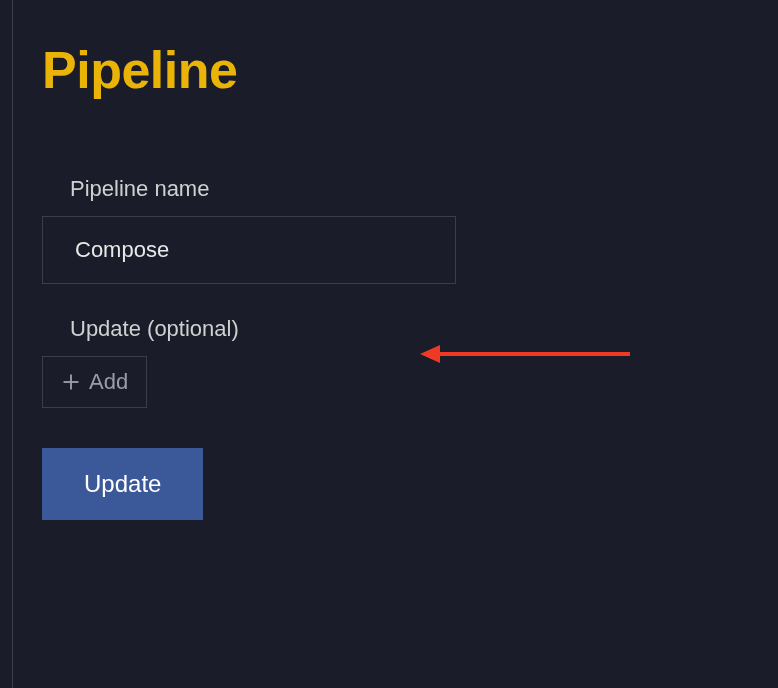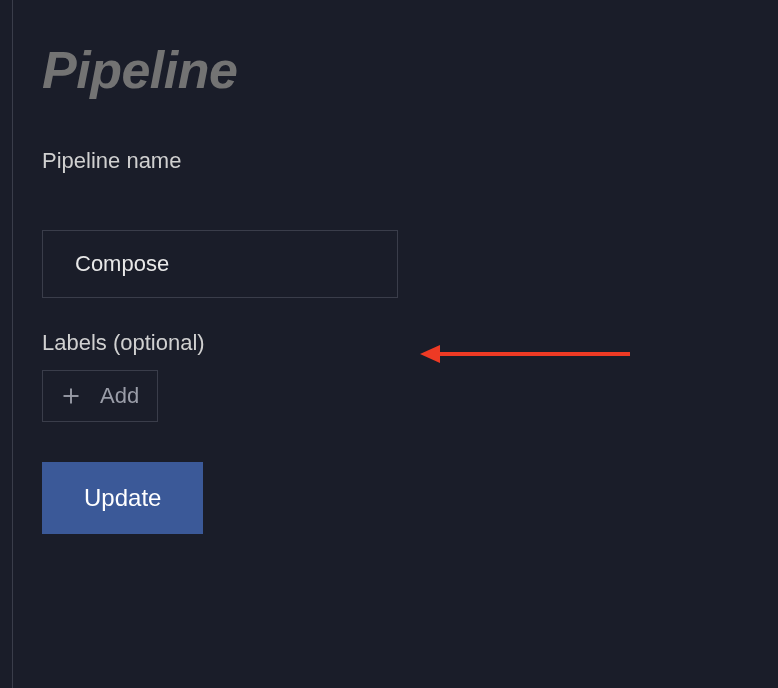--- a/index.html
+++ b/index.html
@@ -22,51 +22,50 @@
       bottom: 0;
       width: 1px;
       background: #3a3d4a;
     }
     .content {
       padding: 40px 0 0 42px;
     }
     .page-title {
       font-size: 52px;
       font-weight: 800;
-      color: #737373;
-      margin-bottom: 48px;
+      color: #eab308;
+      margin-bottom: 76px;
       letter-spacing: -0.5px;
-      font-style: italic;
     }
     .form-group {
       margin-bottom: 32px;
     }
     .label {
       display: block;
       font-size: 22px;
       font-weight: 400;
       color: #d0d0d0;
       margin-bottom: 14px;
+      margin-left: 28px;
     }
     .text-input {
-      width: 356px;
+      width: 414px;
       height: 68px;
       background: #1a1d29;
       border: 1px solid #3a3d4a;
       color: #e8e8e8;
       font-size: 22px;
       padding: 0 32px;
       font-family: inherit;
       outline: none;
-      margin-top: 42px;
     }
     .add-button {
       display: inline-flex;
       align-items: center;
-      gap: 19px;
+      gap: 8px;
       height: 52px;
       padding: 0 18px;
       background: #1a1d29;
       border: 1px solid #3a3d4a;
       color: #9a9da8;
       font-size: 22px;
       font-family: inherit;
       cursor: pointer;
     }
     .add-button svg {
@@ -105,21 +104,21 @@
 
   <div class="form-group">
     <label class="label">Pipeline name</label>
     <input type="text" class="text-input" value="Compose" style="">
   </div>
 
   <div class="form-group">
   </div>
 
   <div class="form-group">
-    <label class="label">Labels (optional)</label>
+    <label class="label">Update (optional)</label>
     <button class="add-button">
       <svg viewBox="0 0 16 16" fill="none" stroke="#9a9da8" stroke-width="1.5">
         <line x1="8" y1="2" x2="8" y2="14"></line>
         <line x1="2" y1="8" x2="14" y2="8"></line>
       </svg>
       <span>Add</span>
     </button>
   </div>
 
   <button class="update-button">

